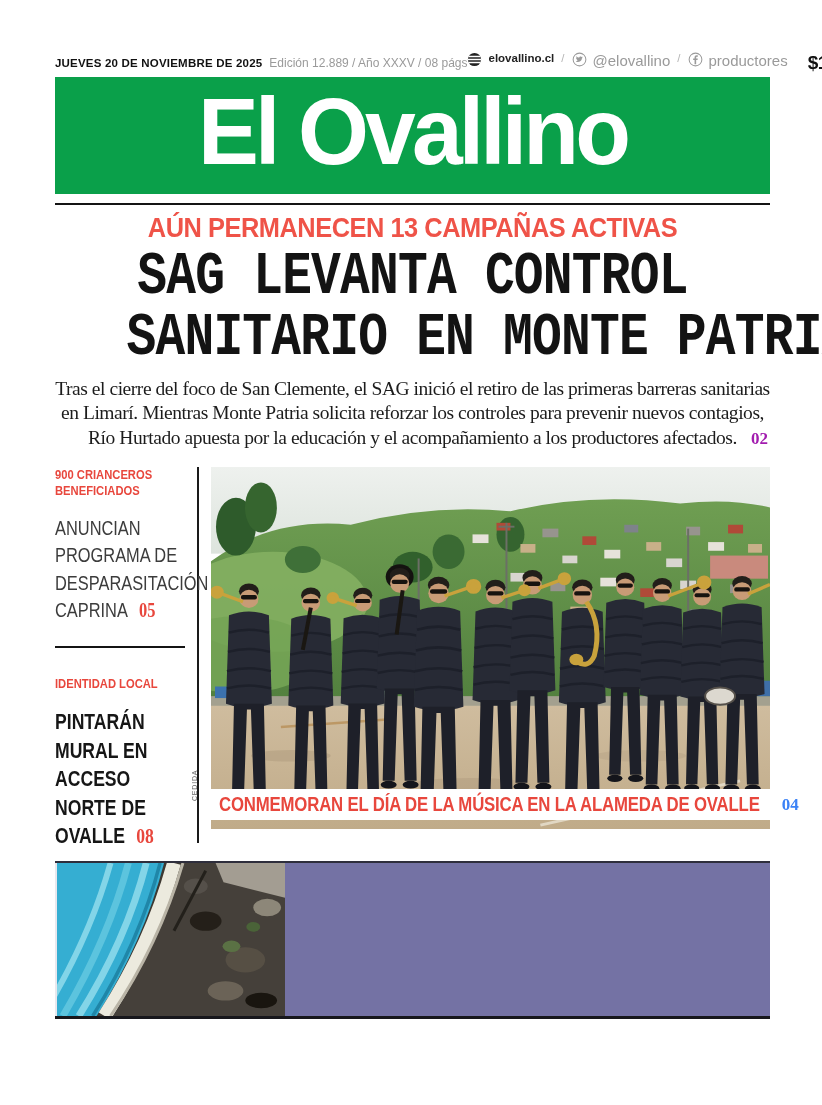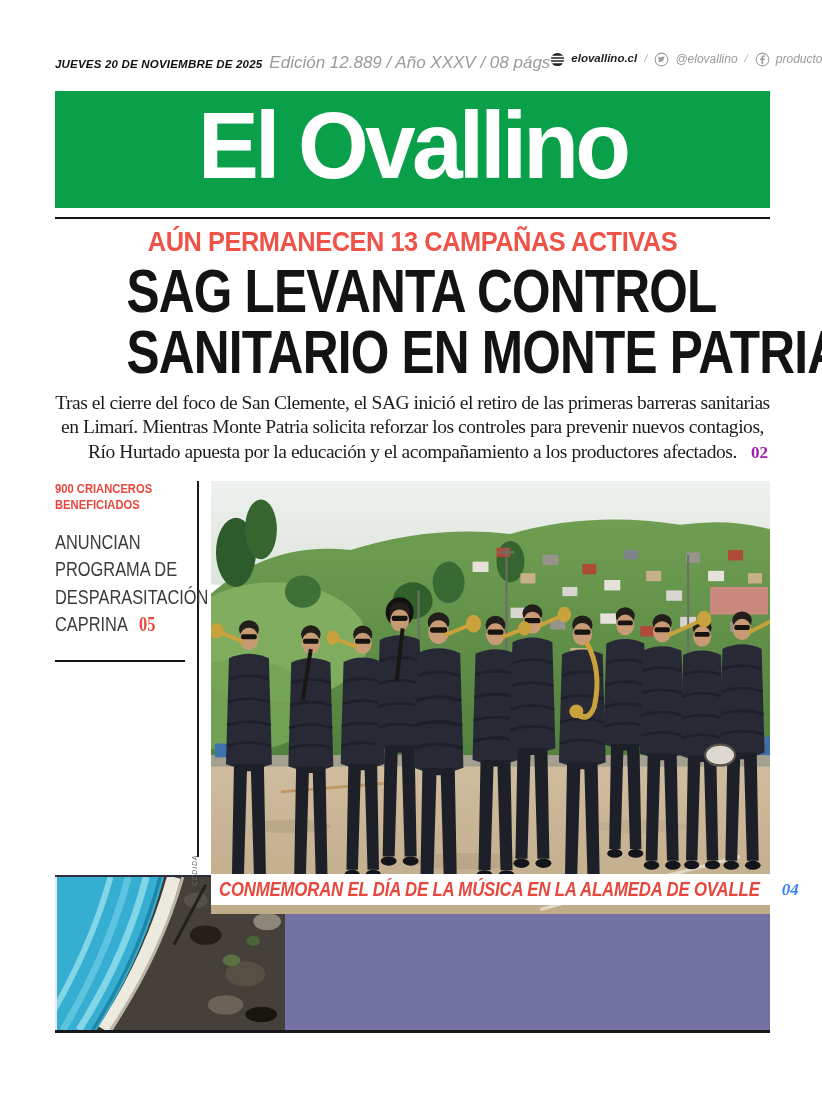--- a/index.html
+++ b/index.html
@@ -1,58 +1,58 @@
 <!DOCTYPE html>
 <html><head>
 <meta charset="utf-8">
 <style>
   * { margin:0; padding:0; box-sizing:border-box; }
   html,body { background:#ffffff; }
   body { width:822px; height:1105px; font-family:"Liberation Sans", sans-serif; overflow:hidden; }
   .page { width:822px; height:1105px; padding:52px 52px 0 55px; background:#fff; position:relative; }
 
   
-  .topbar { display:flex; justify-content:space-between; align-items:center; height:22px;font-style:italic; }
+  .topbar { display:flex; justify-content:space-between; align-items:center; height:22px; }
   .topbar-left { display:flex; align-items:baseline; gap:7px; white-space:nowrap; }
   .date { font-size:11.5px; font-weight:bold; color:#111; letter-spacing:.2px; }
-  .edition { font-size:17px; color:#9a9a9a; }
+  .edition { font-size:12px; color:#9a9a9a; }
   .topbar-right { display:flex; align-items:flex-start; gap:6px; white-space:nowrap; }
   .tb-icon { display:inline-flex; width:15px; height:15px; }
   .site { font-size:11.5px; font-weight:bold; color:#222; }
   .sep { font-size:11.5px; color:#b5b5b5; margin:0 1px; }
-  .handle { font-size:12px; color:#9a9a9a; }
+  .handle { font-size:15px; color:#9a9a9a; }
   .price { font-size:19px; font-weight:bold; color:#111; margin-left:14px; letter-spacing:-.5px; }
 
   
-  .masthead { margin-top:17px; height:117px; background:#0aa04a; display:flex; align-items:center; justify-content:center; }
+  .masthead { margin-top:3px; height:117px; background:#0aa04a; display:flex; align-items:center; justify-content:center; }
   .masthead span { color:#fff; font-weight:bold; font-size:95px; letter-spacing:-4px; transform:scaleX(.96); line-height:1; padding-bottom:8px; }
 
   .toprule { margin-top:9px; height:2px; background:#141414; }
 
   
   .lead { text-align:center; }
   .kicker-main { margin-top:8px; font-size:27px; font-weight:bold; color:#ef5348; white-space:nowrap; transform:scaleX(.94); letter-spacing:-.5px; }
   .h1line { font-size:62px; font-weight:bold; color:#131313; white-space:nowrap; line-height:.98; letter-spacing:-1px; transform:scaleX(.80); }
-  .headline-block { margin-top:3px; }
+  .headline-block { margin-top:3px;font-family:Liberation Mono, monospace; }
   .summary-wrap { position:relative; margin-top:8px; text-align:center; }
   .summary { font-family:"Liberation Serif", serif; font-size:19.5px; letter-spacing:-.45px; line-height:1.26; color:#1c1c1c; width:100%; }
   .lead-page { position:absolute; right:2px; bottom:1px; color:#a21caf; font-weight:bold; font-size:17px; font-family:"Liberation Serif", serif; }
 
   
   .middle { margin-top:17px; display:flex; height:376px; }
   .sidebar { width:132px; flex:none; }
   .sb-kicker { font-size:13.5px; font-weight:bold; color:#e8473d; line-height:1.18; width:160px; transform:scaleX(.83); transform-origin:left top; letter-spacing:0; }
   .sb-head1 { margin-top:15px; font-size:20.5px; color:#3c3c3c; line-height:1.33; width:166px; transform:scaleX(.80); transform-origin:left top; }
   .sb-head2 { margin-top:16px; font-size:22px; font-weight:bold; color:#161616; line-height:1.3; width:166px; transform:scaleX(.80); transform-origin:left top; }
   .sb-page { color:#e8473d; font-weight:bold; font-family:"Liberation Serif", serif; margin-left:14px; }
   .sb-divider { margin-top:22px; height:2px; background:#141414; width:130px; }
   .sb-item2 { margin-top:28px; }
   .vrule { width:2px; background:#1a1a1a; margin:0 12px 0 10px; flex:none; }
 
-  .photo-fig { position:relative; flex:1; height:433px;font-style:italic; }
+  .photo-fig { position:relative; flex:1; height:362px; }
   .photo-fig svg.scene { width:100%; height:100%; display:block; }
   .caption-band { position:absolute; left:0; bottom:9px; background:#fff; display:flex; align-items:center; padding:4px 10px 4px 8px; height:31px; }
   .caption-text { font-size:19.5px; font-weight:bold; color:#e8473d; white-space:nowrap; transform:scaleX(.86); transform-origin:left center; letter-spacing:-.2px; }
   .caption-page { font-family:"Liberation Serif", serif; font-size:17px; font-weight:bold; color:#3b82f6; margin-left:-66px; }
   .photo-credit { position:absolute; left:-13px; bottom:28px; transform:rotate(-90deg); transform-origin:left bottom; font-size:7px; color:#666; letter-spacing:.8px; }
 
   
   .bottom-panel { margin-top:18px; display:flex; height:158px; border-top:2px solid #2e2e3c; border-bottom:3px solid #17171c; background:#7472a4; }
   .bottom-text { flex:1; padding:15px 0 0 21px; }
   .b-kicker { font-size:19.5px; font-weight:bold; color:#fff; white-space:nowrap; transform:scaleX(.88); transform-origin:left top; }
@@ -120,20 +120,24 @@
     </div>
   </section>
 
   <section class="middle">
     <aside class="sidebar">
       <div>
         <div class="sb-kicker">900 CRIANCEROS BENEFICIADOS</div>
         <div class="sb-head1"><span>ANUNCIAN PROGRAMA DE DESPARASITACIÓN CAPRINA</span><span class="sb-page">05</span></div>
       </div>
       <div class="sb-divider"></div>
+      <div class="sb-item2">
+        <div class="sb-kicker">IDENTIDAD LOCAL</div>
+        <div class="sb-head2"><span>PINTARÁN MURAL EN ACCESO NORTE DE OVALLE</span><span class="sb-page">08</span></div>
+      </div>
     </aside>
 
     <div class="vrule"></div>
 
     <figure class="photo-fig">
       <svg class="scene" viewBox="0 0 560 376" preserveAspectRatio="none">
         <defs>
           <linearGradient id="skyg" x1="0" y1="0" x2="0" y2="1">
             <stop offset="0" stop-color="#eef1ee"></stop>
               <stop offset="1" stop-color="#dde4dd"></stop>

